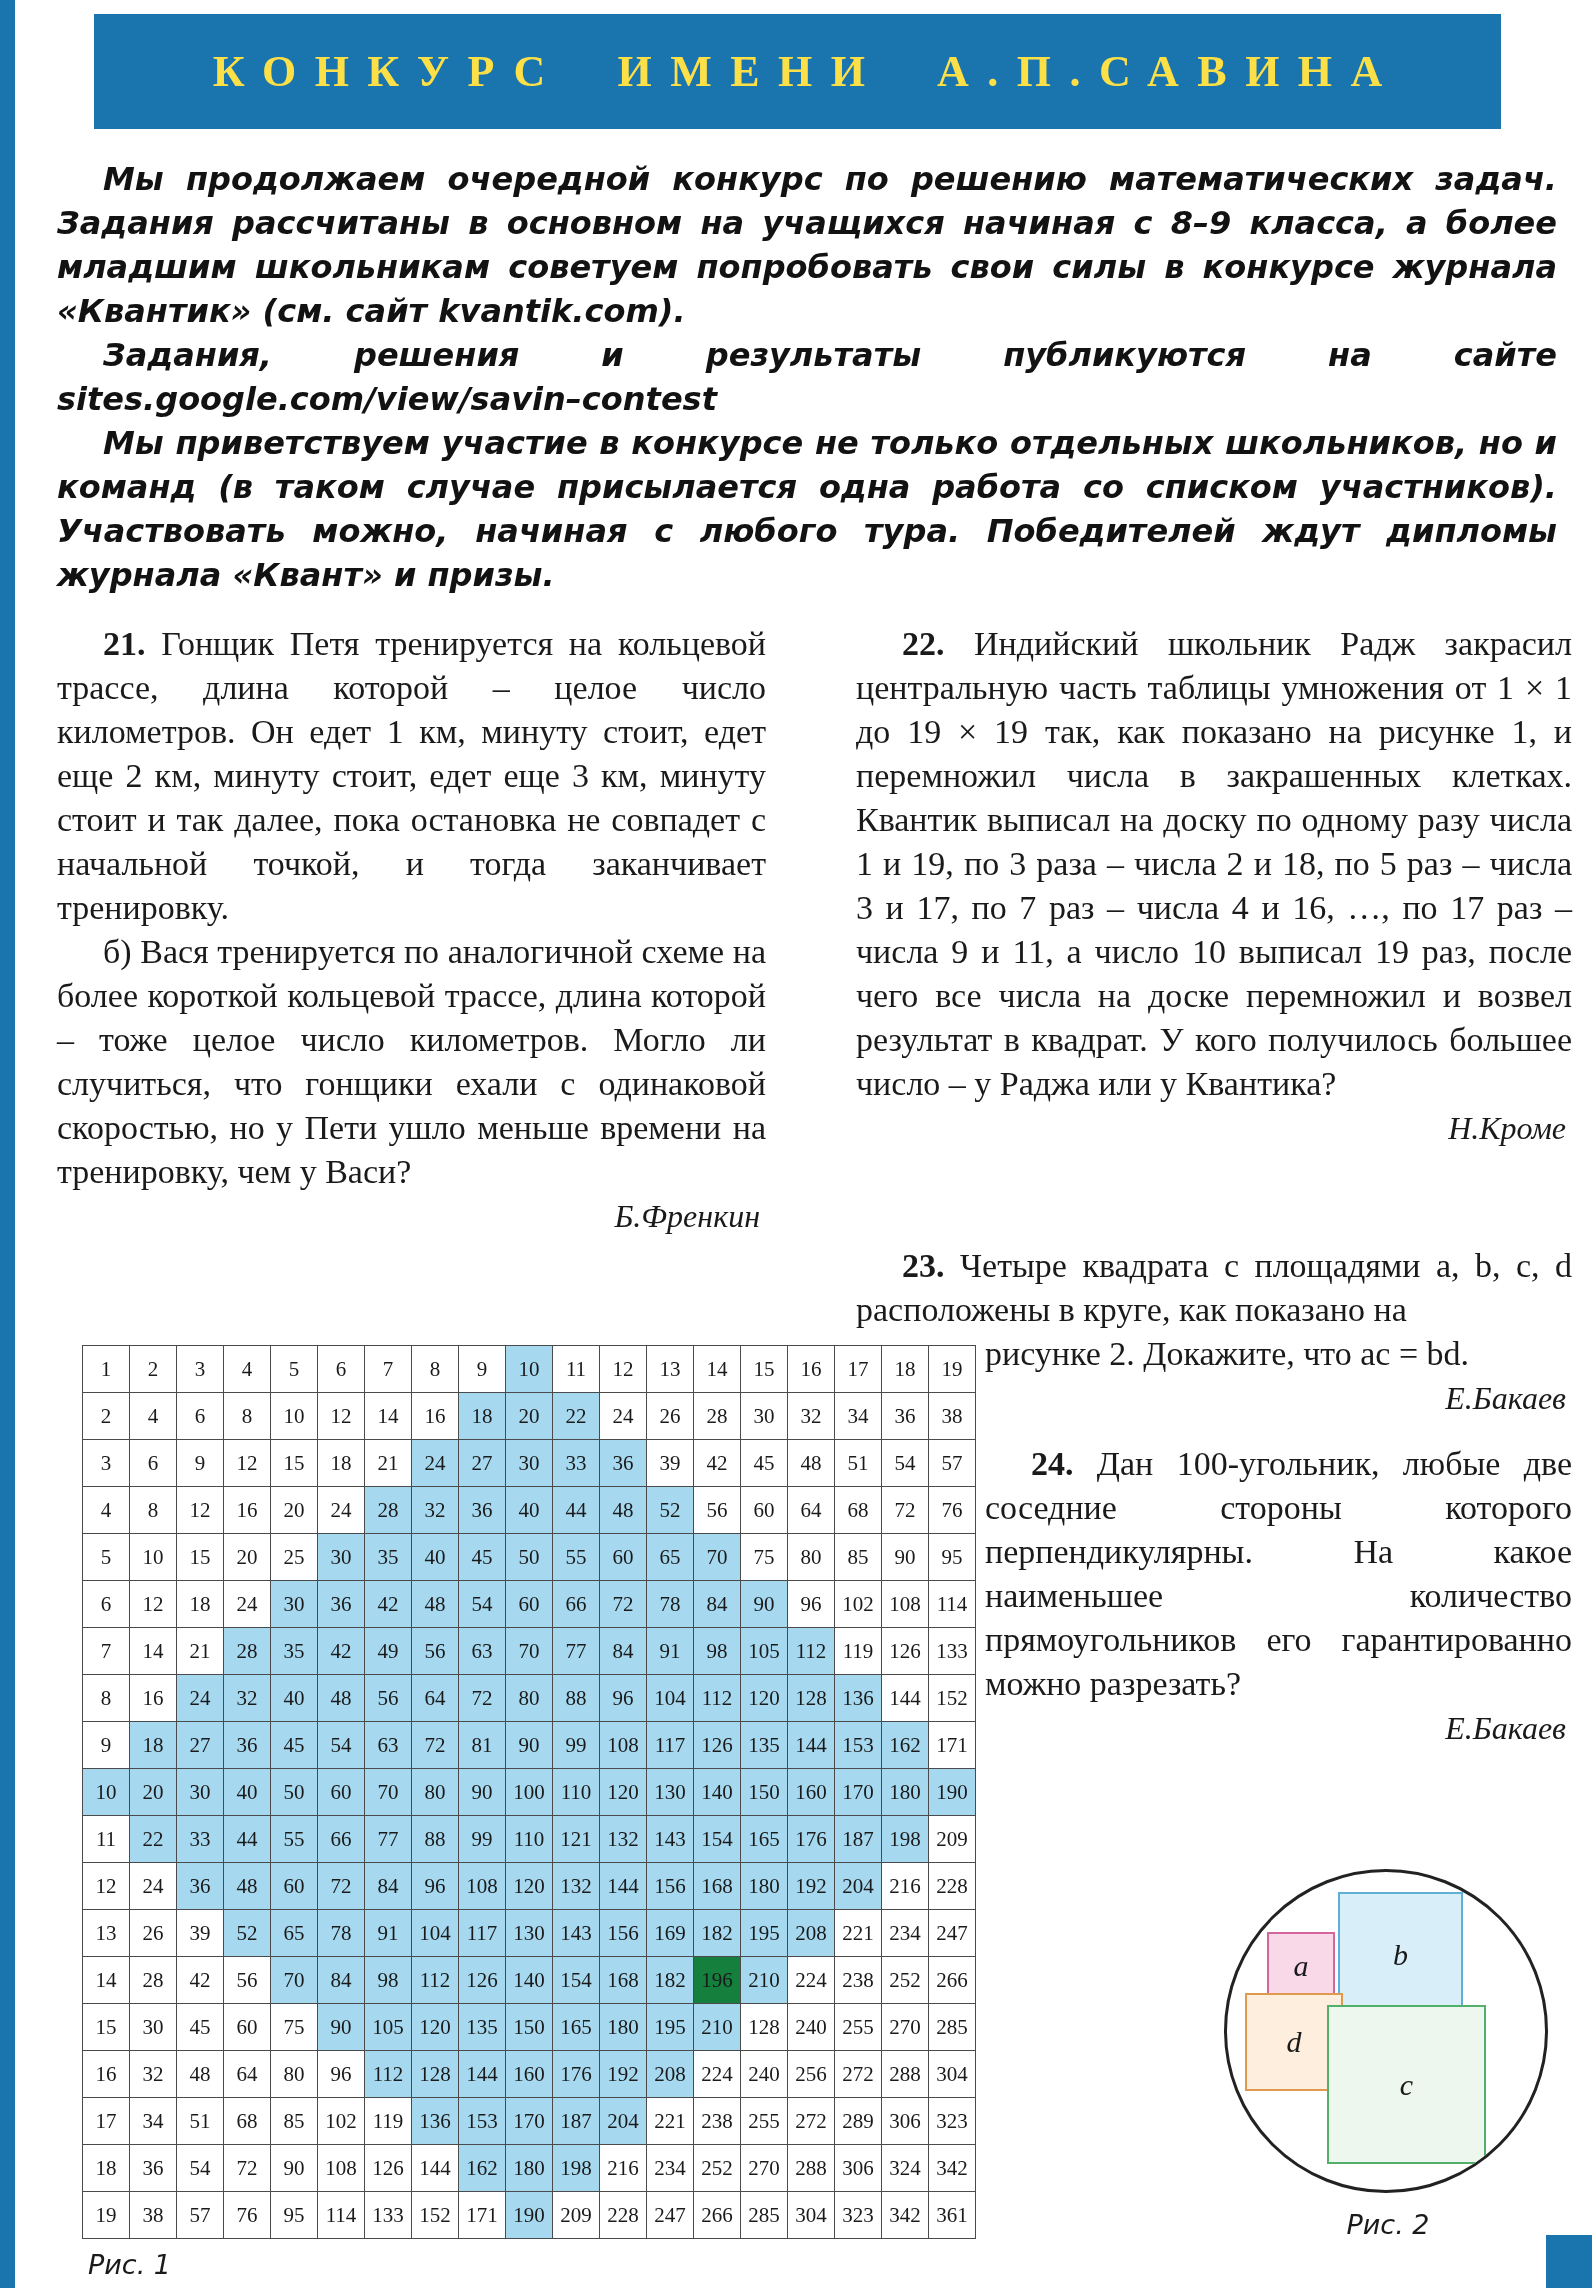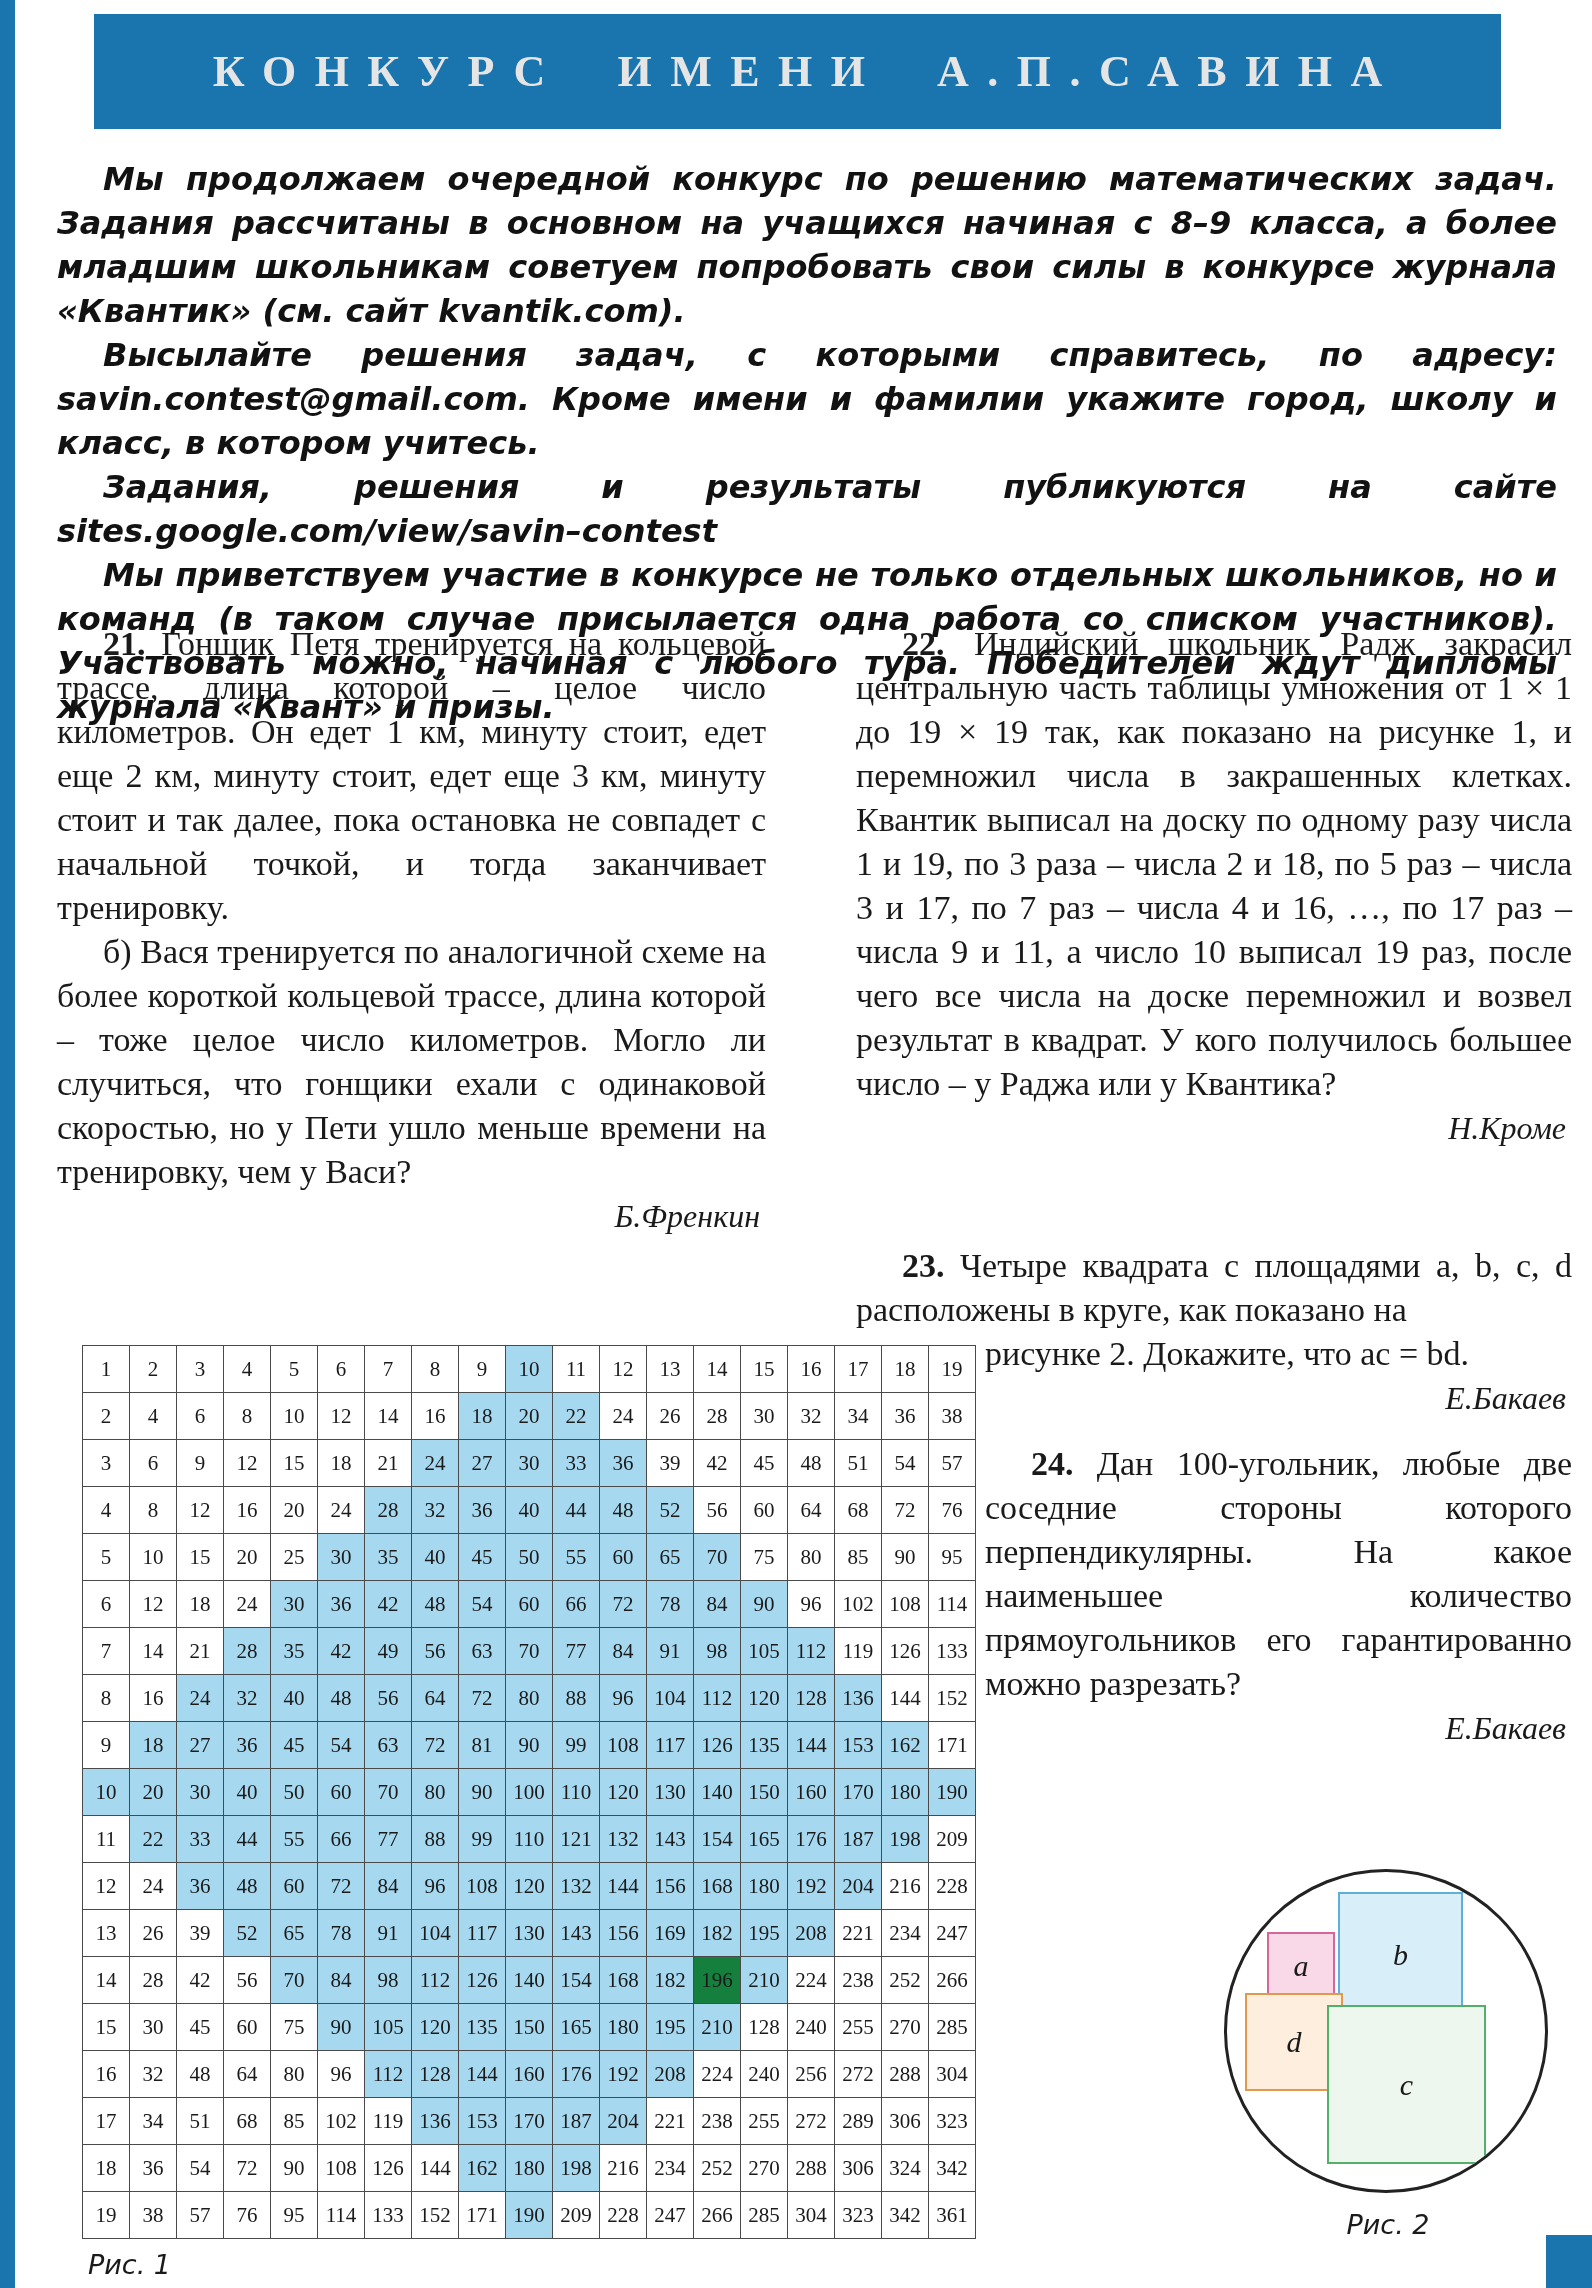--- a/index.html
+++ b/index.html
@@ -5,21 +5,21 @@
   * { margin:0; padding:0; box-sizing:border-box; }
   html,body { background:#ffffff; }
   body { width:1592px; font-family:"Liberation Serif","DejaVu Serif",serif; color:#1a1a1a; }
   .page { position:relative; width:1592px; height:2289px; background:#ffffff; overflow:hidden; }
 
   .left-bar { position:absolute; left:0; top:0; width:15px; height:2289px; background:#1a74ae; }
   .corner-block { position:absolute; right:0; bottom:0; width:46px; height:54px; background:#1a74ae; }
 
   .title-band { position:absolute; left:94px; top:14px; width:1407px; height:115px;
                 background:#1a74ae; display:flex; align-items:center; justify-content:center; }
-  .title-band h1 { color:#e5e5e5; font-family:"Liberation Serif",serif; font-weight:bold;
+  .title-band h1 { color:#fde047; font-family:"Liberation Serif",serif; font-weight:bold;
                    font-size:44px; letter-spacing:0.42em; word-spacing:0.55em; white-space:nowrap;
                    padding-left:0.42em; }
 
   .intro { position:absolute; left:57px; top:157px; width:1500px;
            font-family:"DejaVu Sans","Liberation Sans",sans-serif; font-style:italic; font-weight:bold;
            font-size:32px; line-height:44px; color:#121212; text-align:justify; }
   .intro p { text-indent:46px; }
   .intro p.closing { text-align:left; }
 
   .problem p { font-size:34px; line-height:44px; text-align:justify; text-indent:46px; }
@@ -59,21 +59,20 @@
 
   <div class="left-bar accent-bg" style="background: rgb(26, 116, 174);"></div>
   <div class="corner-block accent-bg" style="background: rgb(26, 116, 174);"></div>
 
   <header class="title-band accent-bg" style="background: rgb(26, 116, 174);">
     <h1>КОНКУРС ИМЕНИ А.П.САВИНА</h1>
   </header>
 
   <section class="intro">
     <p>Мы продолжаем очередной конкурс по решению математических задач. Задания рассчитаны в основном на учащихся начиная с 8–9 класса, а более младшим школьникам советуем попробовать свои силы в конкурсе журнала «Квантик» (см. сайт kvantik.com).</p>
-    <p>Высылайте решения задач, с которыми справитесь, по адресу: savin.contest@gmail.com. Кроме имени и фамилии укажите город, школу и класс, в котором учитесь.</p>
     <p>Задания, решения и результаты публикуются на сайте sites.google.com/view/savin–contest</p>
     <p>Мы приветствуем участие в конкурсе не только отдельных школьников, но и команд (в таком случае присылается одна работа со списком участников). Участвовать можно, начиная с любого тура. Победителей ждут дипломы журнала «Квант» и призы.</p>
   </section>
 
   <section class="problem p21">
     <p><b class="pnum">21.</b> <span>Гонщик Петя тренируется на кольцевой трассе, длина которой – целое число километров. Он едет 1 км, минуту стоит, едет еще 2 км, минуту стоит, едет еще 3 км, минуту стоит и так далее, пока остановка не совпадет с начальной точкой, и тогда заканчивает тренировку.</span></p>
     <p>б) Вася тренируется по аналогичной схеме на более короткой кольцевой трассе, длина которой – тоже целое число километров. Могло ли случиться, что гонщики ехали с одинаковой скоростью, но у Пети ушло меньше времени на тренировку, чем у Васи?</p>
     <div class="sig">Б.Френкин</div>
   </section>
 

